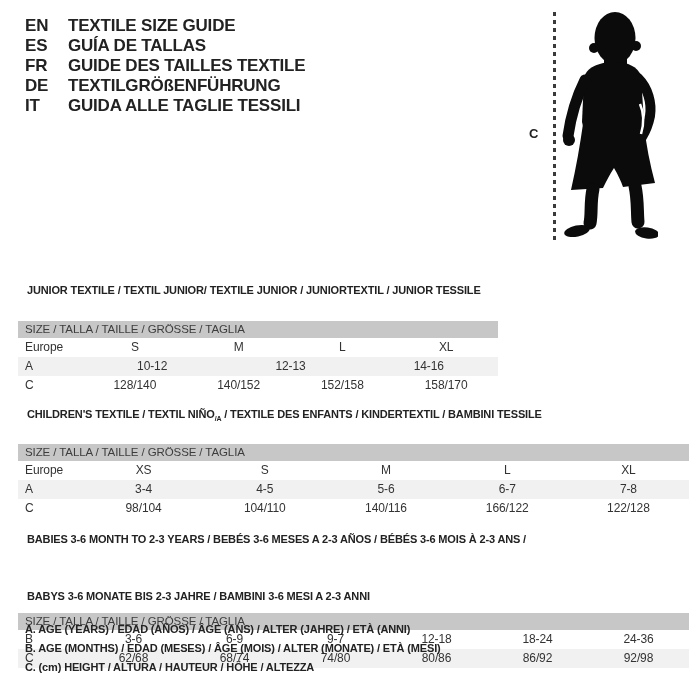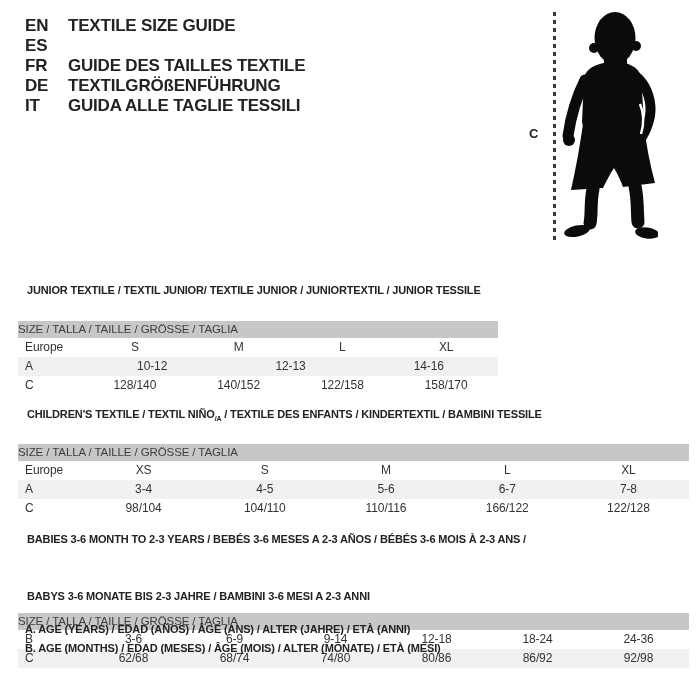--- a/index.html
+++ b/index.html
@@ -26,21 +26,21 @@
   .sec2{top:367px;}
   .sec3{top:492px;}
   .sec-title{margin-left:9px;font-weight:bold;font-size:11px;letter-spacing:-0.15px;color:var(--text-primary);}
   .title-line{height:19px;line-height:19px;white-space:nowrap;margin-top:38px;}
   .sec1 .sec-title{margin-bottom:21px;}
   .sec2 .sec-title{margin-bottom:20px;}
   .sec3 .sec-title{margin-bottom:7px;}
   sub{font-size:7px;}
   .size-bar{
     height:17px;line-height:17px;background:var(--header-bar,#c7c7c7);
-    box-sizing:border-box;
+    padding-left:7px;box-sizing:border-box;
     font-size:11.5px;letter-spacing:-0.1px;color:#3d3d3d;
   }
   .narrow{width:480px;}
   .full{width:671px;}
   .trow{display:flex;height:19px;line-height:19px;font-size:12px;letter-spacing:-0.1px;color:var(--text-table,#333);justify-content:center;}
   .trow.striped{background:var(--row-stripe,#f1f1f1);}
   .tlabel{width:65px;box-sizing:border-box;padding-left:7px;}
   .tcell{flex:1;text-align:center;}
   
   .notes{position:absolute;left:25px;top:620px;}
@@ -51,20 +51,21 @@
 
 <div class="canvas">
 
   <div class="lang-list" id="langList">
       <div class="lang-row">
         <span class="lang-code">EN</span>
         <span class="lang-title">TEXTILE SIZE GUIDE</span>
       </div>
       <div class="lang-row">
         <span class="lang-code">ES</span>
+        <span class="lang-title">GUÍA DE TALLAS</span>
       </div>
       <div class="lang-row">
         <span class="lang-code">FR</span>
         <span class="lang-title">GUIDE DES TAILLES TEXTILE</span>
       </div>
       <div class="lang-row">
         <span class="lang-code">DE</span>
         <span class="lang-title">TEXTILGRÖßENFÜHRUNG</span>
       </div>
       <div class="lang-row">
@@ -111,21 +112,21 @@
         <div class="trow striped">
           <span class="tlabel">A</span>
           <span class="tcell">10-12</span>
           <span class="tcell">12-13</span>
           <span class="tcell">14-16</span>
         </div>
         <div class="trow">
           <span class="tlabel">C</span>
           <span class="tcell">128/140</span>
           <span class="tcell">140/152</span>
-          <span class="tcell">122/158</span>
+          <span class="tcell">152/158</span>
           <span class="tcell">158/170</span>
         </div>
       </div>
   </section>
 
   <section class="sec sec2">
     <div class="sec-title">
         <div class="title-line"><span>CHILDREN'S TEXTILE / TEXTIL NIÑO</span><sub>/A</sub><span> / TEXTILE DES ENFANTS / KINDERTEXTIL / BAMBINI TESSILE</span></div>
       </div>
     <div class="size-bar full">SIZE / TALLA / TAILLE / GRÖSSE / TAGLIA</div>
@@ -143,53 +144,54 @@
           <span class="tcell">3-4</span>
           <span class="tcell">4-5</span>
           <span class="tcell">5-6</span>
           <span class="tcell">6-7</span>
           <span class="tcell">7-8</span>
         </div>
         <div class="trow">
           <span class="tlabel">C</span>
           <span class="tcell">98/104</span>
           <span class="tcell">104/110</span>
-          <span class="tcell">110/116</span>
+          <span class="tcell">140/116</span>
           <span class="tcell">166/122</span>
           <span class="tcell">122/128</span>
         </div>
       </div>
   </section>
 
   <section class="sec sec3">
     <div class="sec-title">
         <div class="title-line"><span>BABIES 3-6 MONTH TO 2-3 YEARS / BEBÉS 3-6 MESES A 2-3 AÑOS / BÉBÉS 3-6 MOIS À 2-3 ANS /</span></div>
         <div class="title-line"><span>BABYS 3-6 MONATE BIS 2-3 JAHRE / BAMBINI 3-6 MESI A 2-3 ANNI</span></div>
       </div>
     <div class="size-bar full">SIZE / TALLA / TAILLE / GRÖSSE / TAGLIA</div>
     <div class="trows full">
         <div class="trow">
           <span class="tlabel">B</span>
           <span class="tcell">3-6</span>
           <span class="tcell">6-9</span>
-          <span class="tcell">9-14</span>
+          <span class="tcell">9-7</span>
           <span class="tcell">12-18</span>
           <span class="tcell">18-24</span>
           <span class="tcell">24-36</span>
         </div>
         <div class="trow striped">
           <span class="tlabel">C</span>
           <span class="tcell">62/68</span>
           <span class="tcell">68/74</span>
           <span class="tcell">74/80</span>
           <span class="tcell">80/86</span>
           <span class="tcell">86/92</span>
           <span class="tcell">92/98</span>
         </div>
       </div>
   </section>
 
   <div class="notes" id="notes">
       <div class="note-line">A. AGE (YEARS) / EDAD (AÑOS) / ÂGE (ANS) / ALTER (JAHRE) / ETÀ (ANNI)</div>
       <div class="note-line">B. AGE (MONTHS) / EDAD (MESES) / ÂGE (MOIS) / ALTER (MONATE) / ETÀ (MESI)</div>
+      <div class="note-line">C. (cm) HEIGHT / ALTURA / HAUTEUR / HÖHE / ALTEZZA</div>
     </div>
 
 </div>
 
 </body></html>

